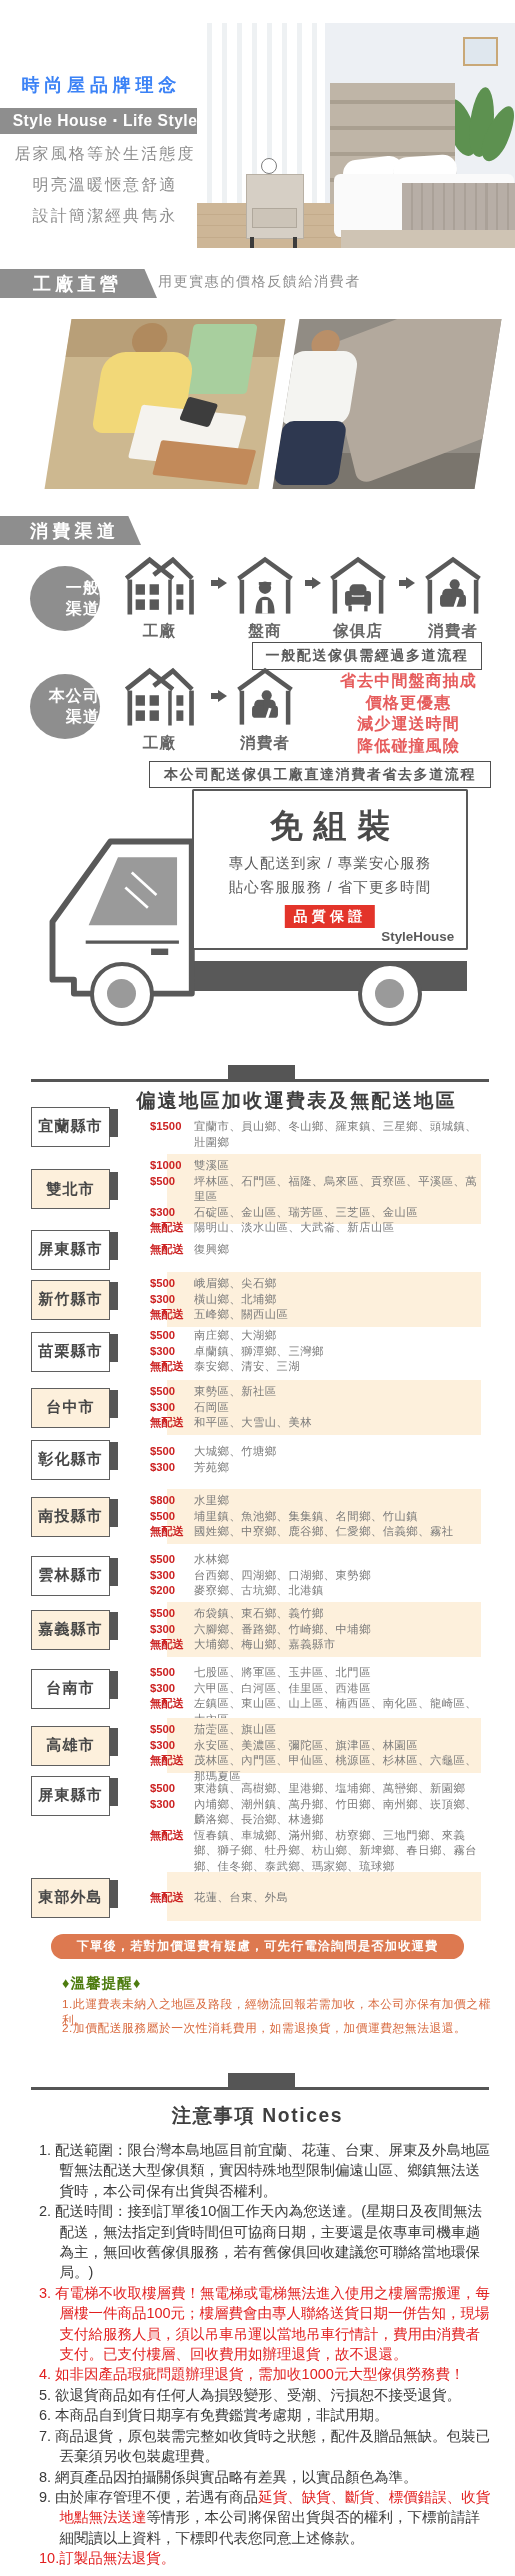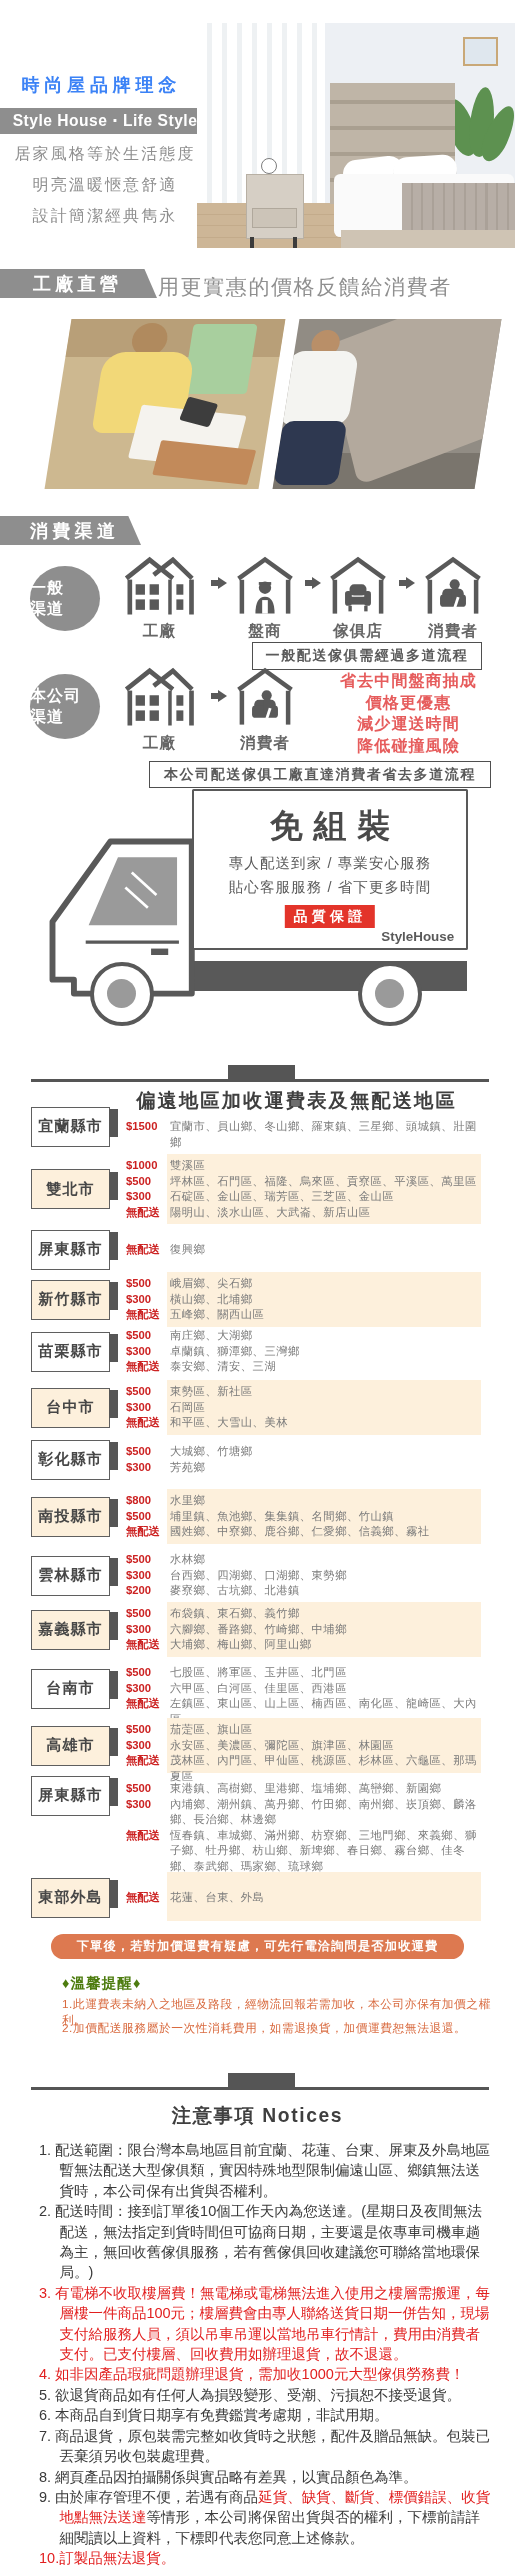--- a/index.html
+++ b/index.html
@@ -31,30 +31,30 @@
   .bedbase{left:144px;top:207px;width:174px;height:21.5px;background:#cfc4b4;}
   .nightstand{left:49px;top:151px;width:56px;height:63px;background:#d6cfc5;border:1.1px solid #b8b0a4;}
   .ns-drawer{left:5.4px;top:33px;width:43px;height:18px;background:#ccc4b8;border:1.1px solid #b0a89c;}
   .ns-leg{background:#3c3c3c;width:4.3px;height:11.8px;}
   .clock{left:64px;top:135px;width:14px;height:14px;background:#ffffff;border:1.6px solid #7d7d7d;border-radius:50%;}
 
   
   .badge{background:#8e8e8e;color:#ffffff;font-weight:700;display:flex;align-items:center;}
   .badge-1{left:0;top:269px;width:157px;height:29px;clip-path:polygon(0 0,92% 0,100% 100%,0 100%);
            font-size:18px;letter-spacing:4.3px;padding-left:33px;box-sizing:border-box;}
-  .fd-headline{left:158px;top:273px;font-size:21px;color:#8f8f8f;letter-spacing:1.6px;}
+  .fd-headline{left:158px;top:273px;font-size:14px;color:#8f8f8f;letter-spacing:1.6px;}
   .skew{transform:skewX(-9deg);}
   .fphoto1{left:58px;top:319px;width:214px;height:170px;background:#cdb890;}
   .fphoto2{left:286px;top:319px;width:202px;height:170px;background:#918c84;}
 
   
   .badge-2{left:0;top:516px;width:141px;height:29px;clip-path:polygon(0 0,91% 0,100% 100%,0 100%);
            font-size:18px;letter-spacing:4.3px;padding-left:30px;box-sizing:border-box;font-weight:700;}
   .ellipse{width:70px;height:65px;background:#8e8e8e;border-radius:50%;color:#ffffff;
-           display:flex;flex-direction:column;align-items:flex-start;justify-content:center;
+           display:flex;flex-direction:column;align-items:flex-end;justify-content:center;
            font-size:16px;font-weight:700;line-height:20.4px;letter-spacing:1.1px;}
   .step-label{font-size:15.6px;font-weight:700;color:#666666;text-align:center;letter-spacing:1.1px;}
   .flow-arrow{width:0;height:0;border-top:6.4px solid transparent;border-bottom:6.4px solid transparent;
               border-left:9.7px solid #595959;}
   .flow-arrow::before{content:"";}
   .arrow-bar{width:7px;height:5.9px;background:#595959;margin-top:3.2px;}
   .note-box{border:1.1px solid #4f4f4f;display:flex;align-items:center;justify-content:center;
             font-size:14px;font-weight:700;color:#5a5a5a;letter-spacing:1.6px;background:#fff;}
   .benefits{color:#e65c5c;font-size:16px;font-weight:700;text-align:center;line-height:21.5px;letter-spacing:1.1px;}
 
@@ -79,21 +79,21 @@
              color:#3f3f3f;letter-spacing:2.1px;padding-left:39px;}
   .t-row{position:absolute;left:0;width:515px;}
   .row-bg{position:absolute;left:167px;right:34px;top:-4.3px;bottom:-4.3px;background:#fdf0dc;}
   .row-bg.bg-tall{top:-18px;bottom:-15px;}
   .label-box{position:absolute;left:31px;width:79px;height:40px;box-sizing:border-box;
              border:1.1px solid #5f5f5f;background:#ffffff;display:flex;align-items:center;justify-content:center;
              font-size:15px;font-weight:700;color:#474747;letter-spacing:1.1px;top:calc(50% - 20px);}
   .beige .label-box{background:#fdf0dc;}
   .label-tab{position:absolute;right:-9px;top:1.6px;width:9px;height:28px;background:#565656;}
   .t-lines{position:absolute;left:126px;right:34px;top:0;}
-  .t-line{display:flex;line-height:15.6px;font-size:11.3px;}
+  .t-line{display:flex;line-height:15.6px;font-size:11.3px;margin-left:24px;}
   .t-price{flex:0 0 44px;font-weight:700;color:#cc2222;}
   .t-regions{flex:1;color:#7b7b7b;letter-spacing:0.5px;}
 
   .pill{left:51px;top:1934px;width:413px;height:25px;background:#dd7950;border-radius:12.3px;
         display:flex;align-items:center;justify-content:center;color:#ffffff;font-size:12.3px;
         font-weight:700;letter-spacing:1.1px;}
   .rem-title{left:62px;top:1974px;font-size:14.5px;font-weight:700;color:#4d7c0f;letter-spacing:1.1px;}
   .rem-line{left:62px;width:429px;font-size:11.8px;color:#d96b40;letter-spacing:0.5px;}
 
   
@@ -502,21 +502,21 @@
       <div class="t-line">
           <span class="t-price">$500</span>
           <span class="t-regions">布袋鎮、東石鄉、義竹鄉</span>
         </div>
       <div class="t-line">
           <span class="t-price">$300</span>
           <span class="t-regions">六腳鄉、番路鄉、竹崎鄉、中埔鄉</span>
         </div>
       <div class="t-line">
           <span class="t-price">無配送</span>
-          <span class="t-regions">大埔鄉、梅山鄉、阿里山鄉</span>
+          <span class="t-regions">大埔鄉、梅山鄉、嘉義縣市</span>
         </div>
     </div>
   </div>
 
   <div class="t-row" style="top:1665px;height:47px">
     <div class="label-box">
         <span>台南市</span>
         <div class="label-tab"></div>
       </div>
     <div class="t-lines">

